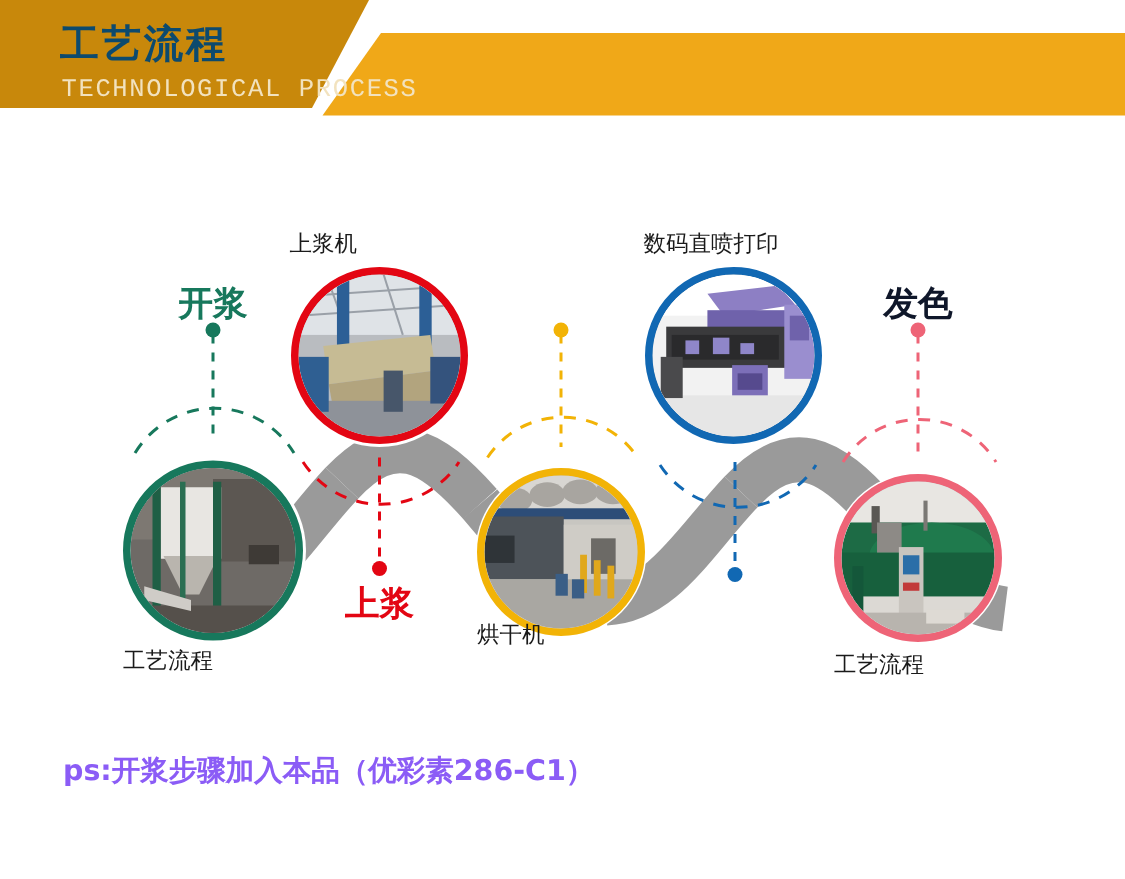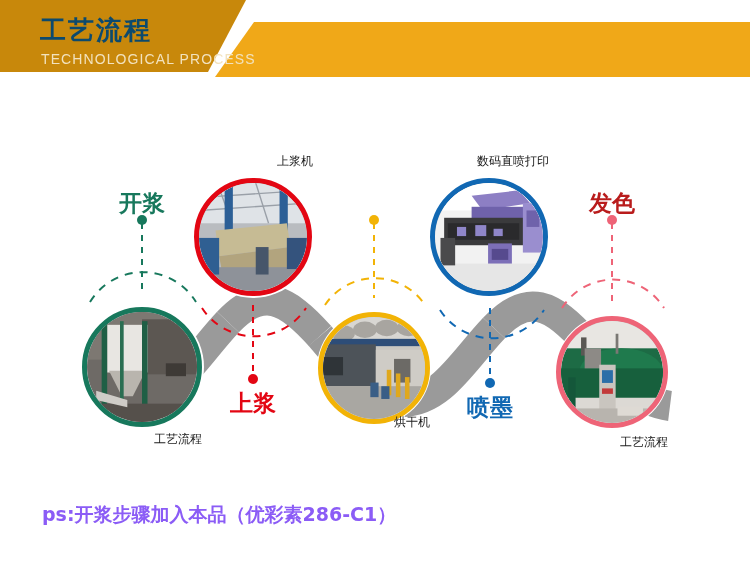--- a/index.html
+++ b/index.html
@@ -18,23 +18,23 @@
   #header-banner svg{display:block;}
   .hdr-title{
     position:absolute;left:40px;top:17px;
     font-size:26px;font-weight:bold;color:#0c4a6e;
     letter-spacing:2px;line-height:1;
     font-family:"DejaVu Sans","Liberation Sans",sans-serif;
     white-space:nowrap;
   }
   .hdr-sub{
     position:absolute;left:41px;top:52px;
-    font-size:14px;color:#f2e2be;
+    font-size:17px;color:#f2e2be;
     letter-spacing:1.1px;line-height:1;
-    font-family:Liberation Sans, sans-serif;
+    font-family:Liberation Mono, monospace;
     white-space:nowrap;
   }
 
   
   #flow-stage{
     position:absolute;left:0;top:80px;width:750px;height:420px;
   }
   #ribbon-layer{position:absolute;left:0;top:0;}
   #connector-layer{position:absolute;left:0;top:0;}
 
@@ -51,38 +51,38 @@
 
   
   .ring-green {border:5px solid #17785c;}
   .ring-red   {border:5px solid #e30613;}
   .ring-yellow{border:5px solid #f2b306;}
   .ring-blue  {border:5px solid #1168b3;}
   .ring-pink  {border:5px solid #ee6477;}
 
   
   .node-cap{
-    position:absolute;text-align:right;
-    font-size:12px;color:#1a1a1a;line-height:1;
+    position:absolute;text-align:left;
+    font-size:15px;color:#1a1a1a;line-height:1;
     font-family:"DejaVu Sans","Liberation Sans",sans-serif;
     white-space:nowrap;
   }
 
   
   .step-label{
     position:absolute;text-align:center;
     font-size:23px;font-weight:bold;line-height:1;
     font-family:"DejaVu Sans","Liberation Sans",sans-serif;
     white-space:nowrap;
   }
   .c-green {color:#17785c;}
   .c-red   {color:#e30613;}
   .c-yellow{color:#f2b306;}
   .c-blue  {color:#1168b3;}
-  .c-pink  {color:#b91c1c;}
+  .c-pink  {color:#0f172a;}
 
   
   #footer-note{
     position:absolute;left:42px;top:503px;
     font-size:19px;font-weight:bold;color:#8b5cf6;
     line-height:1.2;letter-spacing:0px;
     font-family:"DejaVu Sans","Liberation Sans",sans-serif;
     white-space:nowrap;
   }
 </style>
@@ -290,18 +290,17 @@
       <rect x="62" y="94" width="28" height="10" fill="#dedad4"></rect>
     </svg>
   </div>
   <div class="node-cap" style="left:556px;top:356px;width:112px;">工艺流程</div>
 
   <div class="step-label c-green" style="left:102px;top:112px;width:80px;">开浆</div>
 
   <div class="step-label c-red" style="left:213px;top:312px;width:80px;">上浆</div>
 
 
-  <div class="step-label c-blue" style="left:450px;top:316px;width:80px;">喷墨</div>
 
   <div class="step-label c-pink" style="left:572px;top:112px;width:80px;">发色</div>
 </div>
 
 <div id="footer-note">ps:开浆步骤加入本品（优彩素286-C1）</div>
 
 </body></html>

